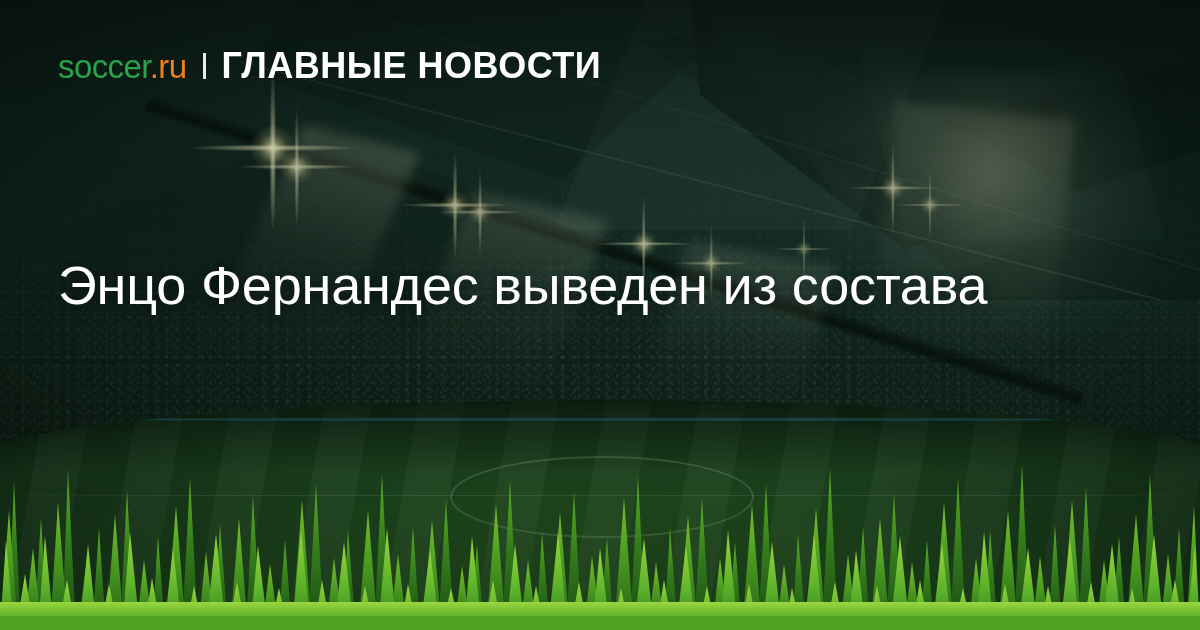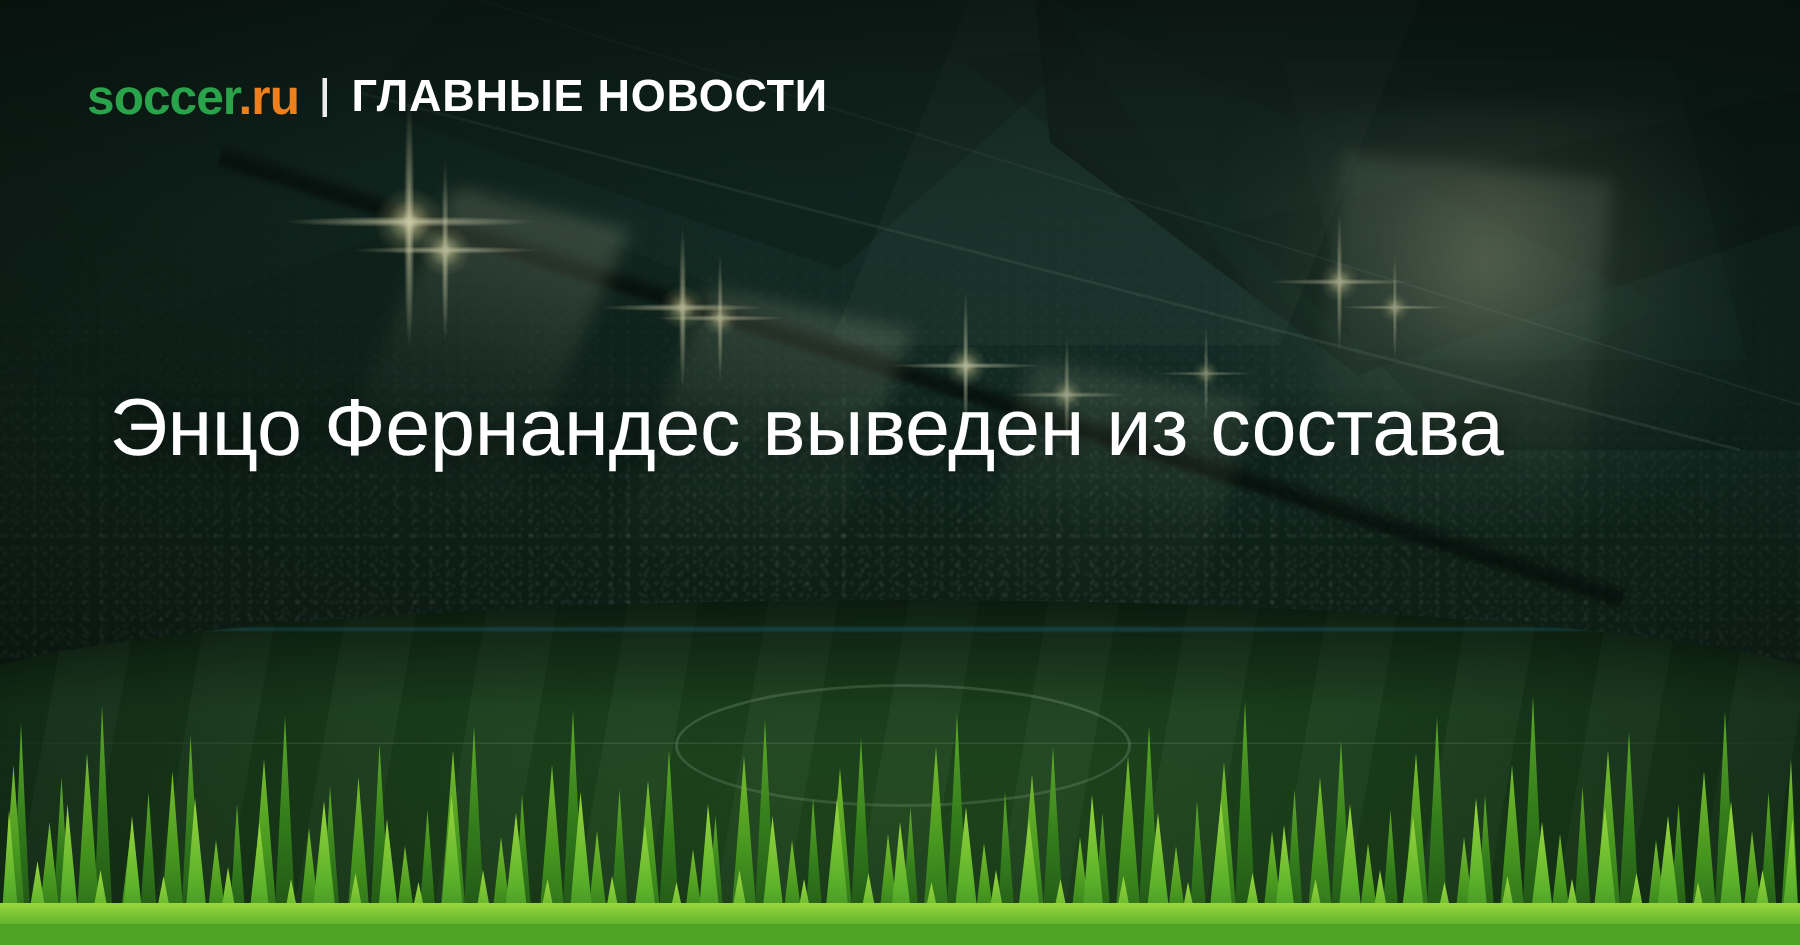--- a/index.html
+++ b/index.html
@@ -184,57 +184,56 @@
     position: absolute;
     left: 58px;
     top: 48px;
     display: flex;
     align-items: center;
     gap: 16px;
     z-index: 6;
   }
   .logo {
     font-size: 33px;
-    font-weight: 700;
+    font-weight: 400;
     letter-spacing: -0.6px;
     line-height: 1;
     white-space: nowrap;
   }
   .logo .w-soccer { color: #2aa44b; }
   .logo .w-ru { color: #ef7f1a; }
 
   .sep {
     width: 3px;
     height: 26px;
     background: #ffffff;
     opacity: .92;
   }
   .section-title {
     color: #ffffff;
-    font-size: 30px;
+    font-size: 36px;
     font-weight: 700;
     letter-spacing: 0.5px;
     line-height: 1;
     white-space: nowrap;
   }
 
   
   .headline {
     position: absolute;
     left: 58px;
     top: 252px;
     width: 1100px;
     z-index: 6;
     color: #ffffff;
     font-size: 54px;
     font-weight: 400;
     line-height: 66px;
     letter-spacing: -0.2px;
     text-shadow: 0 2px 14px rgba(0,0,0,.55);
-    margin-left: 15px;
   }
   .headline .hl-line { display:block; white-space: nowrap; }
 </style>
 </head>
 <body>
 
 <div class="card">
 
   <div class="bg">
     <div class="bg-base"></div>

